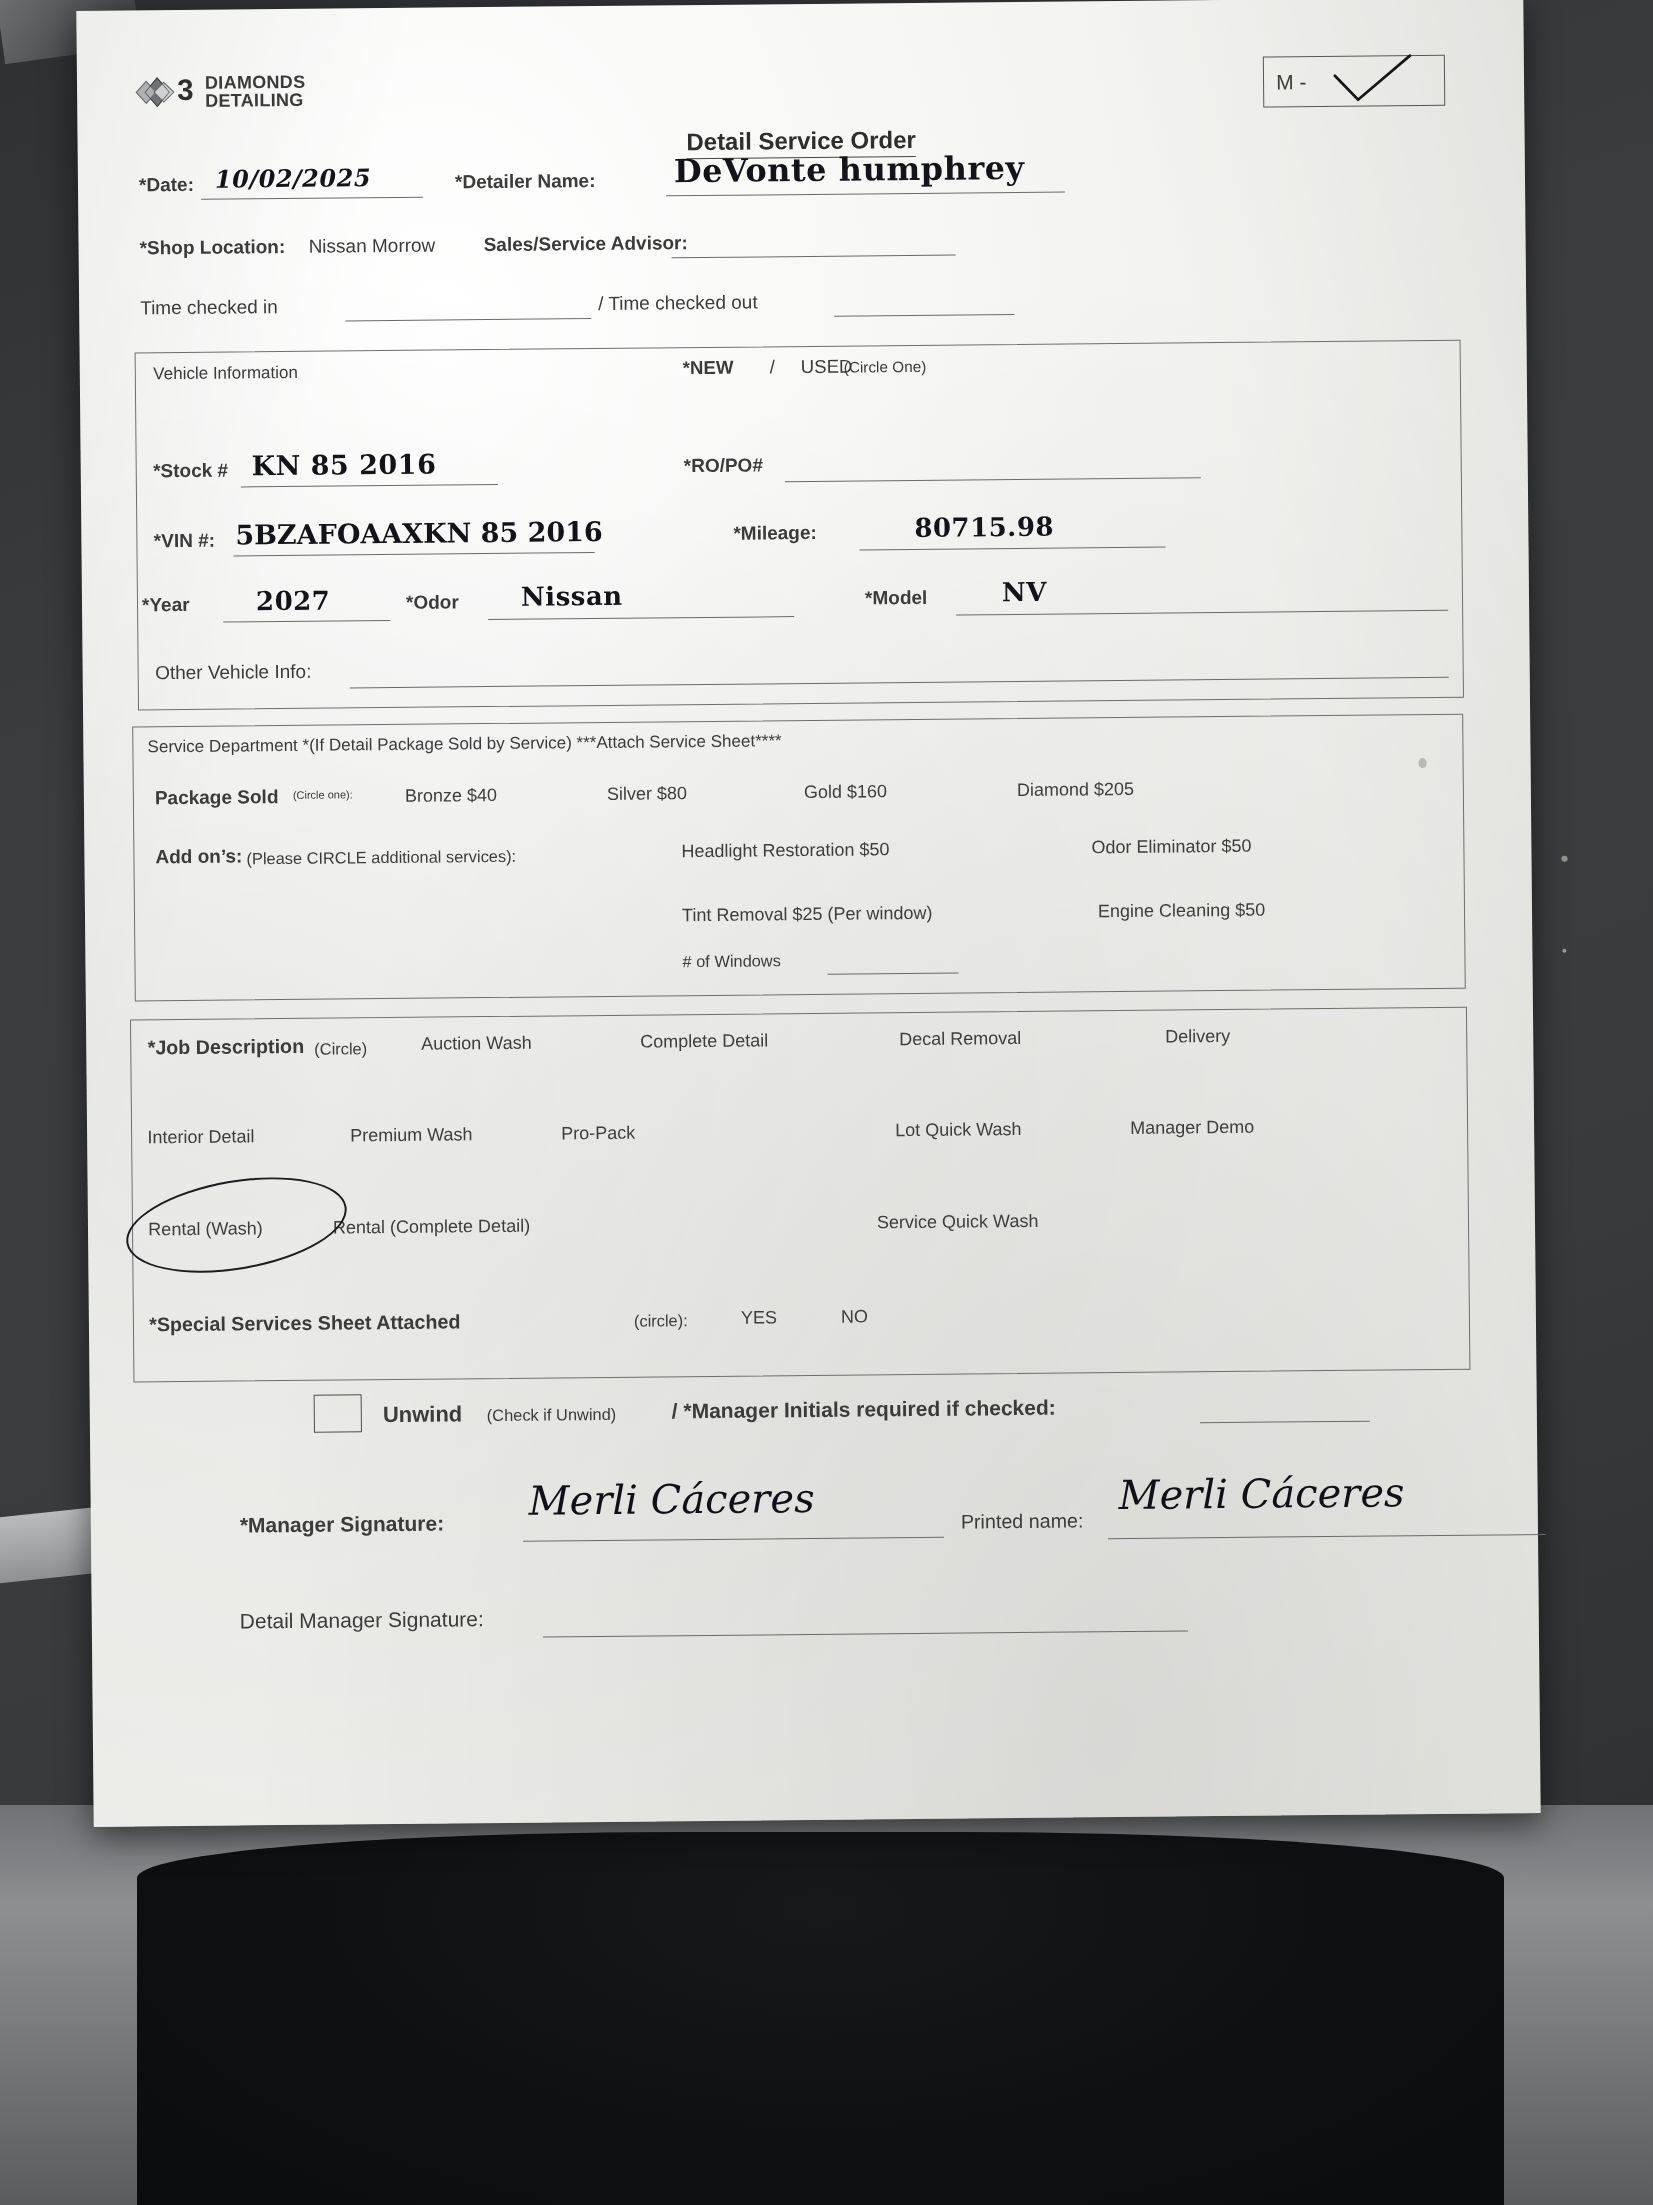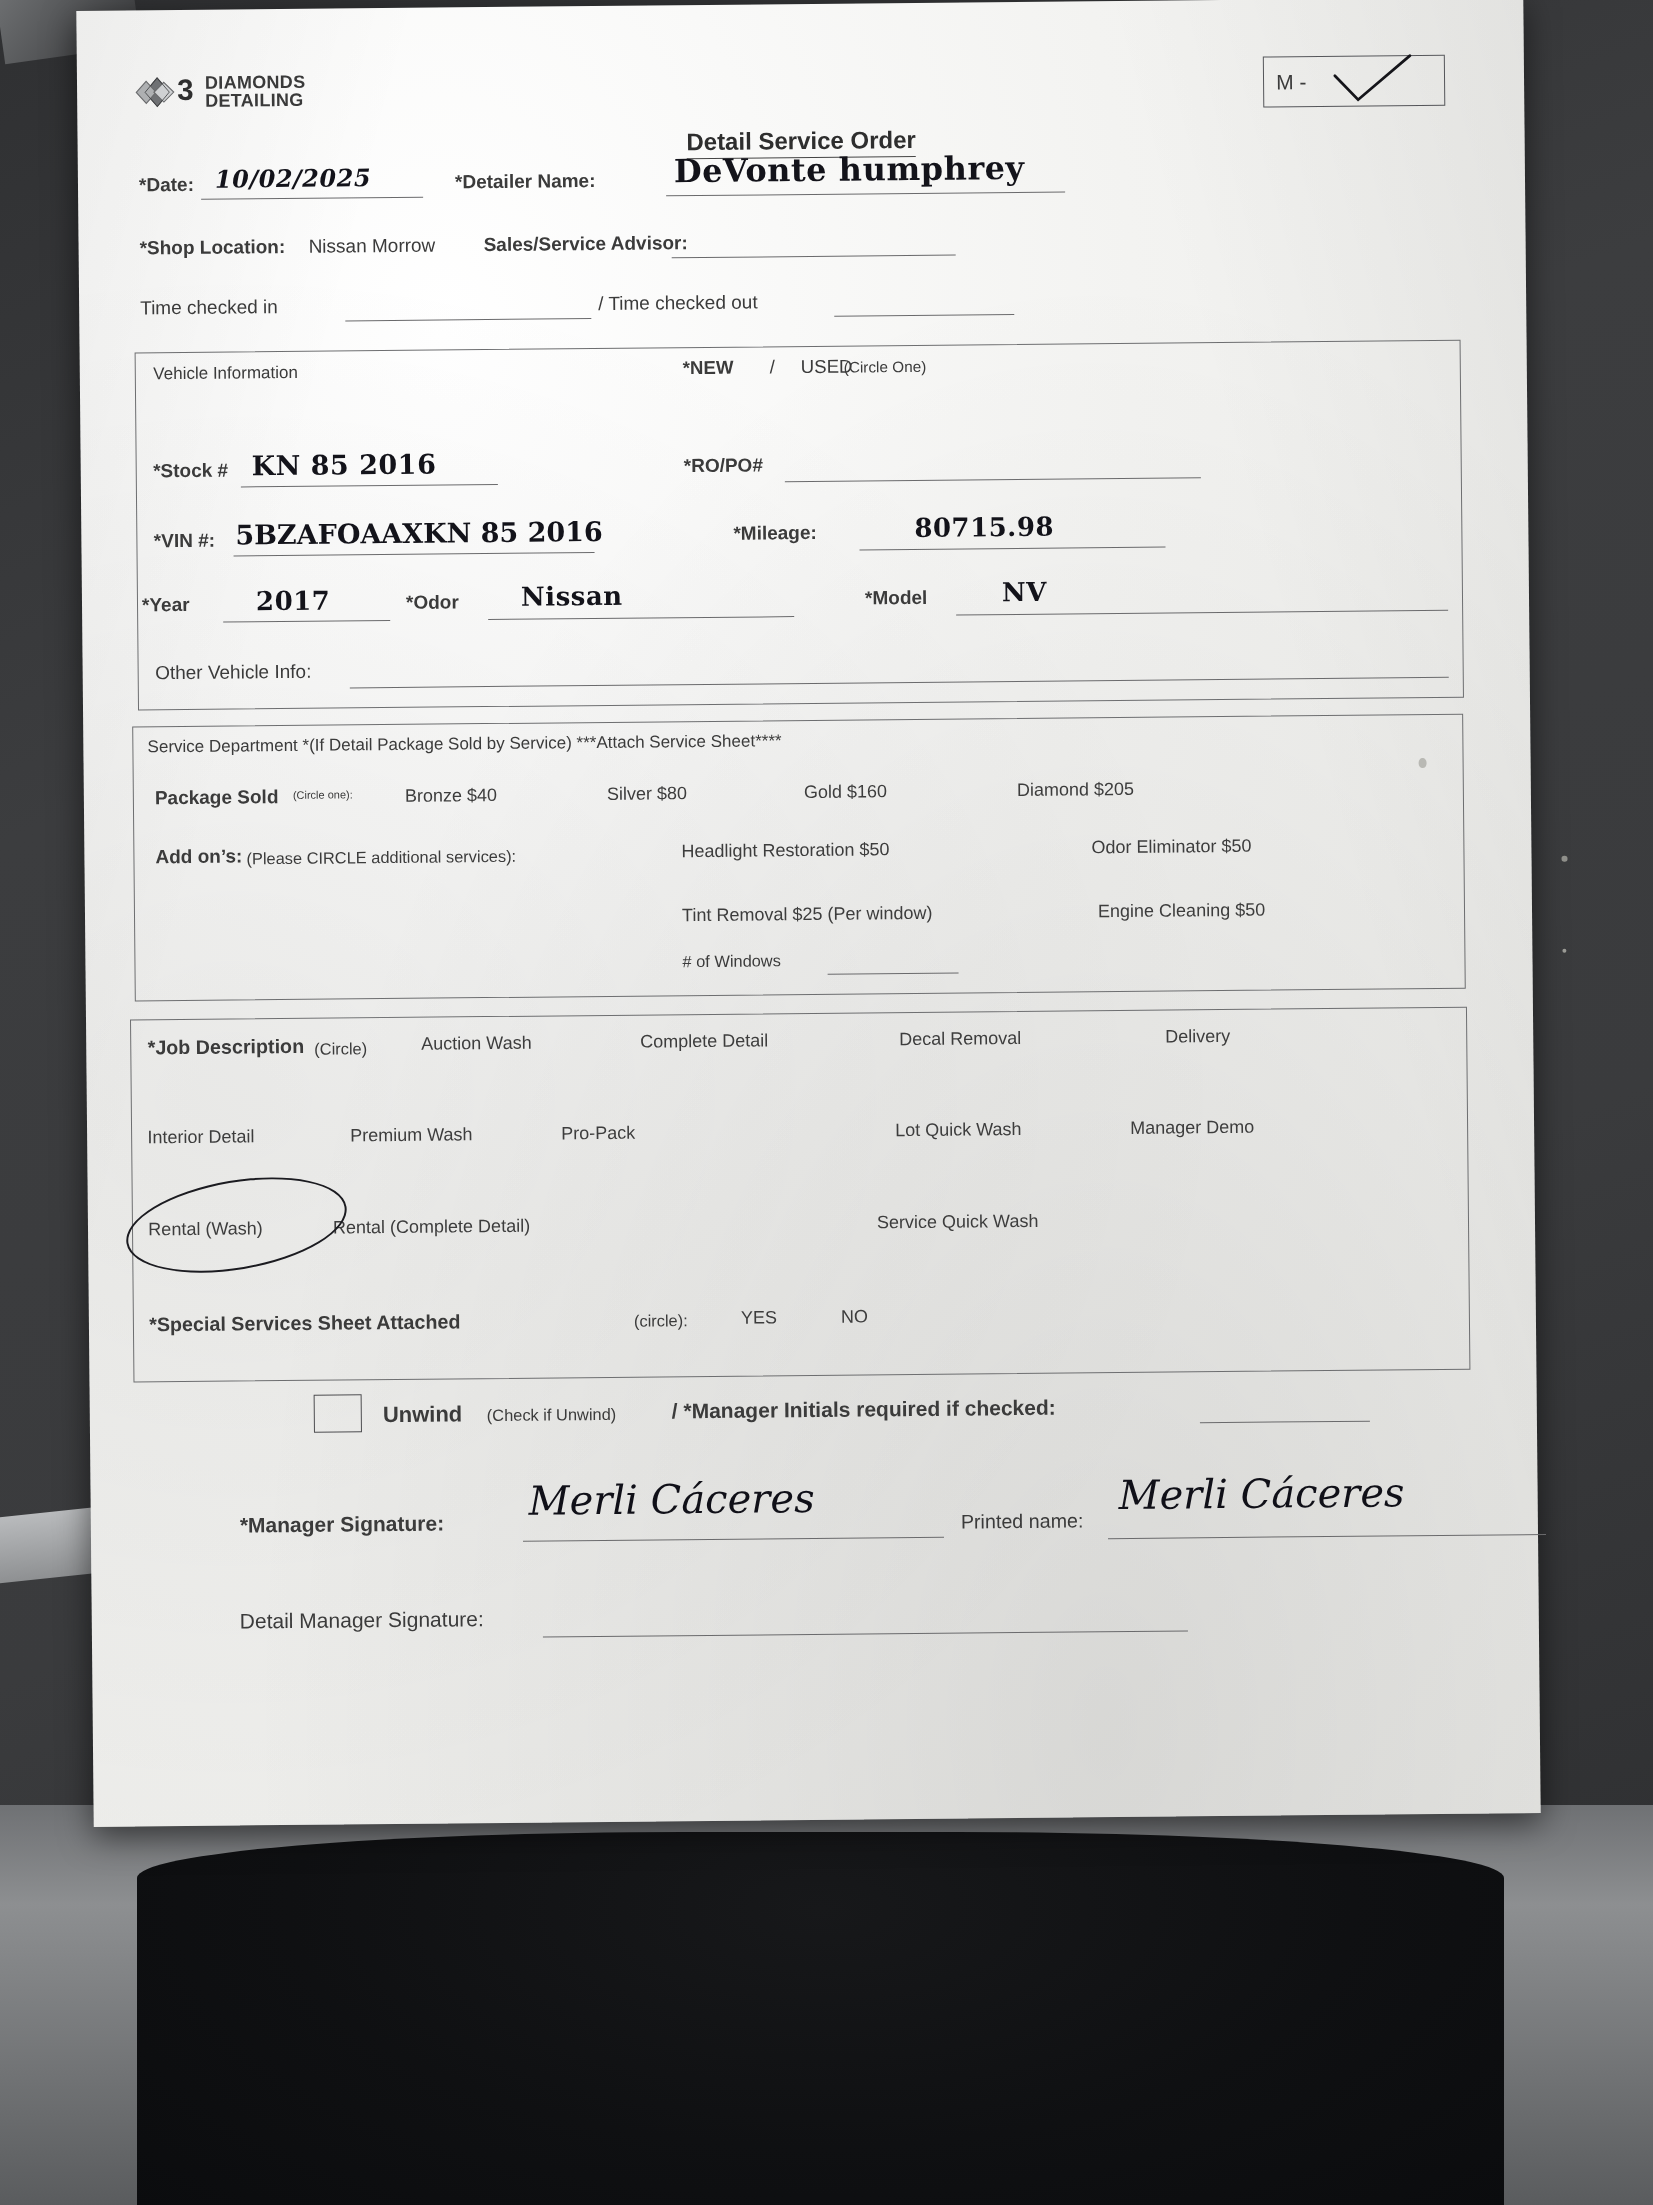--- a/index.html
+++ b/index.html
@@ -197,21 +197,21 @@
     <div style="position:absolute; left:16.4px; top:177px; font-size:19px; font-weight:bold;">*VIN #:</div>
     <div class="line" style="position:absolute; left:96px; top:203px; width:361px; height:0;"></div>
     <div class="hw" style="position:absolute; left:98px; top:167px; font-size:27px; font-style:normal; letter-spacing:0;">5BZAFOAAXKN 85 2016</div>
 
     <div style="position:absolute; left:596px; top:175px; font-size:19px; font-weight:bold;">*Mileage:</div>
     <div class="line" style="position:absolute; left:722px; top:203px; width:306px; height:0;"></div>
     <div class="hw" style="position:absolute; left:777px; top:167px; font-size:26px; font-style:normal;">80715.98</div>
 
     <div style="position:absolute; left:4px; top:241px; font-size:19px; font-weight:bold;">*Year</div>
     <div class="line" style="position:absolute; left:85px; top:269px; width:167px; height:0;"></div>
-    <div class="hw" style="position:absolute; left:118px; top:234px; font-size:26px; font-style:normal;">2017</div>
+    <div class="hw" style="position:absolute; left:118px; top:234px; font-size:26px; font-style:normal;">2027</div>
 
     <div style="position:absolute; left:268px; top:241px; font-size:19px; font-weight:bold;">*Odor</div>
     <div class="line" style="position:absolute; left:350px; top:269px; width:306px; height:0;"></div>
     <div class="hw" style="position:absolute; left:383px; top:232px; font-size:26px; font-style:normal;">Nissan</div>
 
     <div style="position:absolute; left:727px; top:241px; font-size:19px; font-weight:bold;">*Model</div>
     <div class="line" style="position:absolute; left:818px; top:269px; width:492px; height:0;"></div>
     <div class="hw" style="position:absolute; left:864px; top:232px; font-size:26px; font-style:normal;">NV</div>
 
     <div style="position:absolute; left:16.4px; top:309px; font-size:19px;">Other Vehicle Info:</div>

